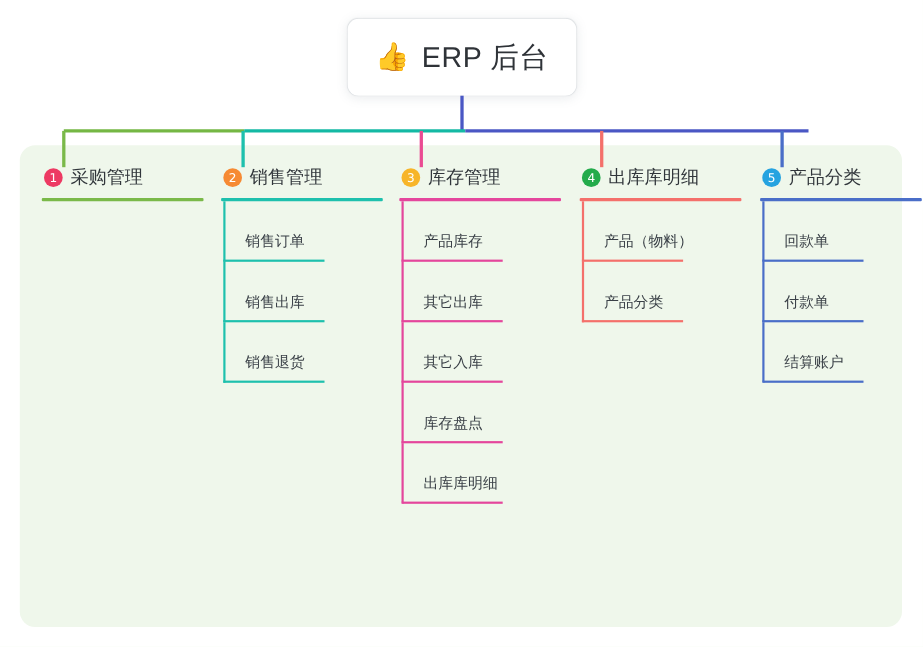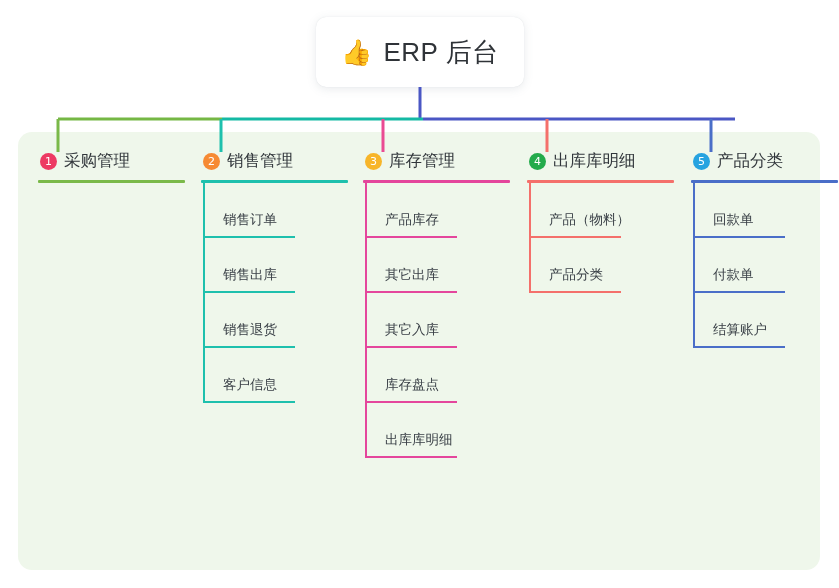--- a/index.html
+++ b/index.html
@@ -132,25 +132,20 @@
           <div class="item">
             <span class="stem" style="background: rgb(30, 192, 173);"></span>
             <span class="rule" style="background: rgb(30, 192, 173);"></span>
             <span class="label">销售出库</span>
           </div>
           <div class="item">
             <span class="stem" style="background: rgb(30, 192, 173);"></span>
             <span class="rule" style="background: rgb(30, 192, 173);"></span>
             <span class="label">销售退货</span>
           </div>
-          <div class="item last">
-            <span class="stem" style="background: rgb(30, 192, 173);"></span>
-            <span class="rule" style="background: rgb(30, 192, 173);"></span>
-            <span class="label">客户信息</span>
-          </div>
         </div>
       </div>
       <div class="column" style="left: 363px;">
         <div class="col-head">
           <span class="badge" style="background: rgb(247, 181, 41);">3</span>
           <span class="col-title">库存管理</span>
         </div>
         <div class="head-rule" style="background: rgb(228, 70, 156);"></div>
         <div class="items">
           <div class="item">

